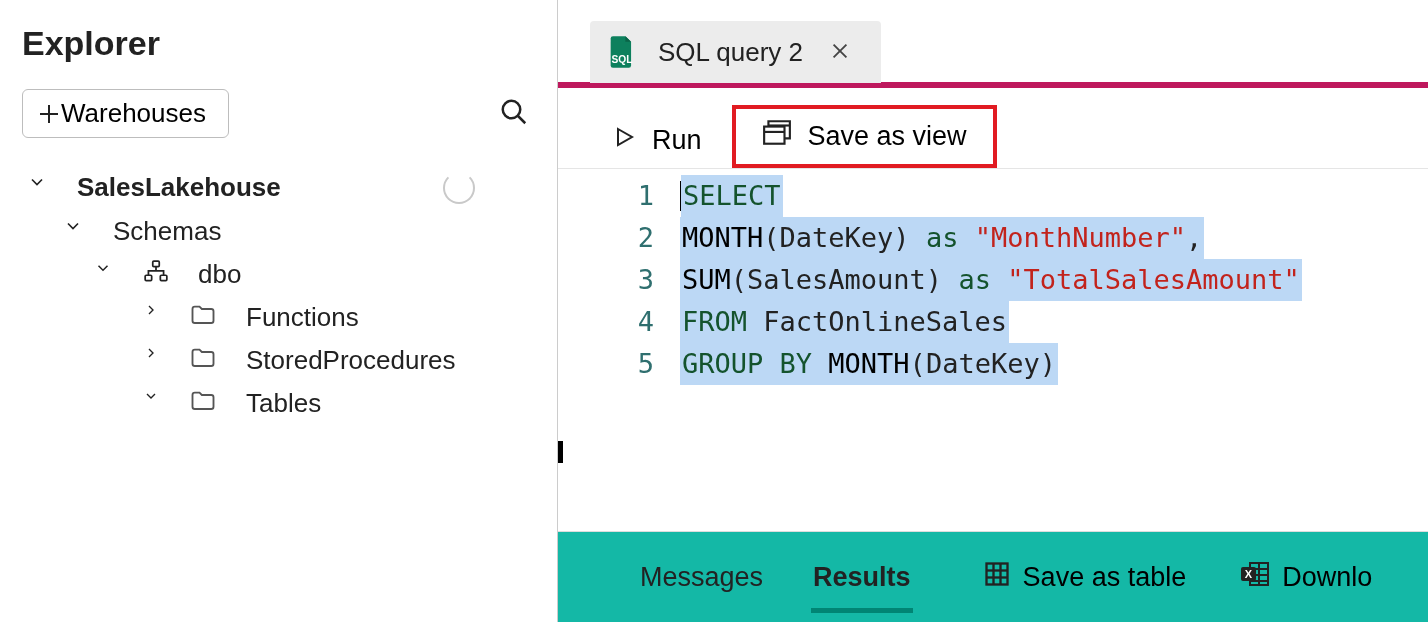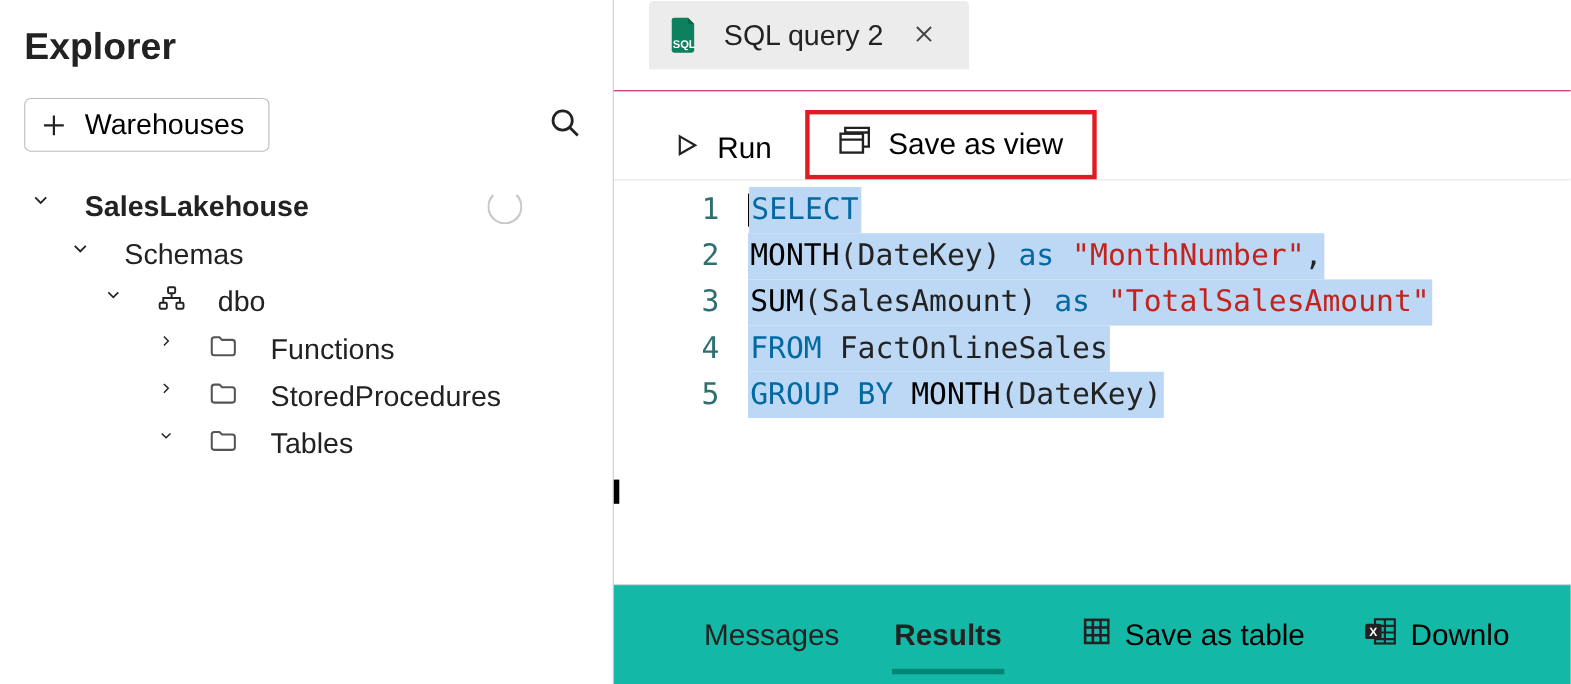--- a/index.html
+++ b/index.html
@@ -2,57 +2,57 @@
 <html><head>
 <meta charset="utf-8">
 <style>
   html,body{margin:0;padding:0;font-family:"Segoe UI",Arial,sans-serif;color:#222;background:#fff}
   .root{display:flex;width:1428px;height:622px;position:relative}
 
   
   .explorer{width:558px;border-right:1px solid #ccc;box-sizing:border-box;padding:20px 22px 0 22px;position:relative}
   .explorer-title{font-size:34px;font-weight:600;margin:4px 0 26px 0}
   .wh-row{display:flex;align-items:center;justify-content:space-between}
-  .wh-btn{display:inline-flex;align-items:center;gap:16px;border:1px solid #bdbdbd;border-radius:6px;padding:8px 22px 8px 14px;font-size:26px;cursor:pointer;background:#fff}
+  .wh-btn{display:inline-flex;align-items:center;border:1px solid #bdbdbd;border-radius:6px;padding:8px 22px 8px 14px;font-size:26px;cursor:pointer;background:#fff}
   .plus-icon svg{display:block}
   .search-btn{border:none;background:none;padding:6px;cursor:pointer}
 
   .tree{margin-top:28px;font-size:26px}
   .tree-row{display:flex;align-items:flex-start;gap:29px;padding:6px 0 6px 4px;cursor:pointer}
   .tree-row .label{white-space:nowrap}
   .chev{width:22px;display:flex;justify-content:center}
   .chev svg{display:block}
   .indent-1{padding-left:40px}
   .indent-2{padding-left:70px}
   .indent-3{padding-left:120px}
   .leaf-chev{width:18px;display:flex;justify-content:center}
   .spinner{width:28px;height:28px;border:2px solid #c9c9c9;border-top-color:transparent;border-radius:50%;margin-left:auto;margin-right:60px}
   .bold{font-weight:700}
   .tree-icon svg{display:block}
 
   
   .editor{flex:1;display:flex;flex-direction:column;position:relative}
 
-  .tabbar{display:flex;align-items:flex-start;height:82px;padding-left:32px;border-bottom:1px solid #be185d}
+  .tabbar{display:flex;align-items:flex-end;height:82px;padding-left:32px;border-bottom:6px solid #be185d}
   .tab{display:flex;align-items:center;gap:22px;background:#ececec;border-radius:4px 4px 0 0;padding:14px 26px 14px 18px;font-size:26px;position:relative;top:1px;cursor:pointer}
   .tab .tab-close{border:none;background:none;padding:4px;cursor:pointer}
   .sql-file-icon svg{display:block}
 
   .toolbar{display:flex;align-items:flex-end;height:80px;padding-left:36px;gap:8px;border-bottom:1px solid #e5e5e5;position:relative}
   .tb-btn{display:inline-flex;align-items:center;gap:16px;font-size:27px;background:none;border:none;padding:10px 18px;cursor:pointer}
   .save-view-wrap{border:4px solid #e11b22;padding:0;margin-left:4px}
   .save-view-wrap .tb-btn{padding:10px 26px}
 
   .code-area{display:flex;flex:1;font-family:Consolas,Menlo,monospace;font-size:27px;line-height:42px;padding-top:6px;position:relative}
   .gutter{width:96px;text-align:right;color:#2f6f6f;padding-right:26px;user-select:none}
   .gutter div{height:42px}
   .code{position:relative;flex:1}
   .code .row{height:42px;position:relative;white-space:pre}
   .hl{background:#bcd8f5;display:inline-block;padding:0 2px}
-  .kw{color:#0369a1}
+  .kw{color:#14532d}
   .fn{color:#000000}
   .str{color:#c2231c}
   .op{color:#222}
 
   
   .cursor{display:inline-block;width:0;border-left:1px solid #000;height:30px;vertical-align:text-bottom}
 
   
   .results-strip{display:flex;align-items:center;gap:46px;height:90px;padding-left:80px;border-top:1px solid #ddd;font-size:27px;position:absolute;bottom:0;left:558px;right:0;background:#14b8a6}
   .res-link{cursor:pointer;padding:10px 2px}

